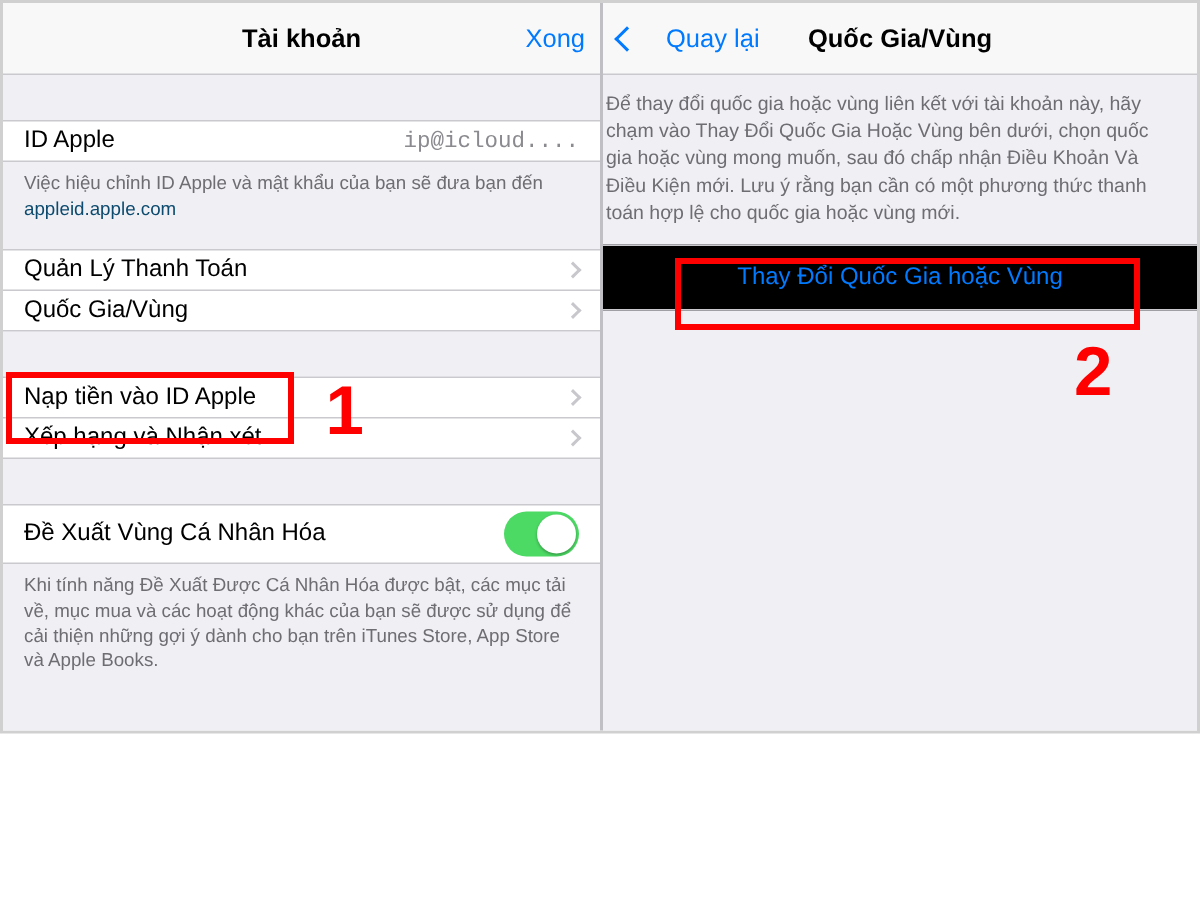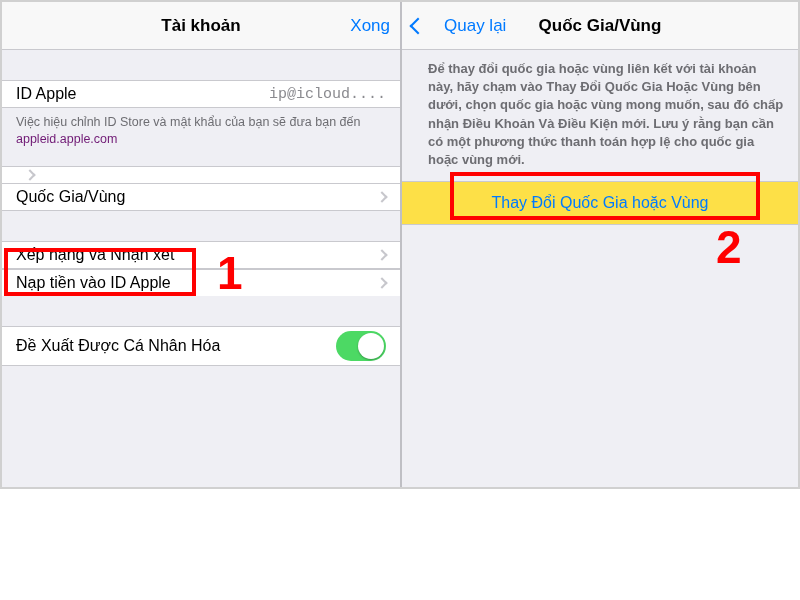--- a/index.html
+++ b/index.html
@@ -86,30 +86,29 @@
     transform: rotate(45deg);
     margin-left: 10px;
     flex: 0 0 auto;
   }
   .footer-text {
     font-size: 12.5px;
     color: #6d6d72;
     padding: 6px 14px 0 14px;
     line-height: 1.35;
   }
-  .footer-text .link { color: #701a75; }
+  .footer-text .link { color: #0c4a6e; }
   .desc-text {
     font-size: 13px;
     color: #6d6d72;
-    padding: 10px 14px 12px 26px;
+    padding: 10px 14px 12px 2px;
     line-height: 1.4;
-    font-weight: bold;
   }
   .action-cell {
-    background: #fde047;
+    background: #000000;
     border-top: 1px solid #c9c9ce;
     border-bottom: 1px solid #c9c9ce;
     padding: 12px 14px;
     text-align: center;
     color: #007aff;
     font-size: 16px;
     cursor: pointer;
   }
   
   .switch {
@@ -154,50 +153,52 @@
       <span class="nav-right">Xong</span>
     </div>
 
     <div class="group-spacer"></div>
 
     <div class="cell last">
       <span class="label">ID Apple</span>
       <span class="value">ip@icloud....</span>
     </div>
     <div class="footer-text">
-      <span>Việc hiệu chỉnh ID Store và mật khẩu của bạn sẽ đưa bạn đến </span><span class="link">appleid.apple.com</span>
+      <span>Việc hiệu chỉnh ID Apple và mật khẩu của bạn sẽ đưa bạn đến </span><span class="link">appleid.apple.com</span>
     </div>
 
     <div class="group-spacer small"></div>
 
     <div class="cell">
+      <span class="label">Quản Lý Thanh Toán</span>
       <span class="chev"></span>
     </div>
     <div class="cell last">
       <span class="label">Quốc Gia/Vùng</span>
       <span class="chev"></span>
     </div>
 
     <div class="group-spacer"></div>
 
-    <div class="cell last">
-      <span class="label">Xếp hạng và Nhận xét</span>
-      <span class="chev"></span>
-    </div>
     <div class="cell">
       <span class="label">Nạp tiền vào ID Apple</span>
       <span class="chev"></span>
     </div>
+    <div class="cell last">
+      <span class="label">Xếp hạng và Nhận xét</span>
+      <span class="chev"></span>
+    </div>
 
     <div class="group-spacer"></div>
 
     <div class="cell last">
-      <span class="label">Đề Xuất Được Cá Nhân Hóa</span>
+      <span class="label">Đề Xuất Vùng Cá Nhân Hóa</span>
       <span class="switch"></span>
     </div>
+    <div class="footer-text">Khi tính năng Đề Xuất Được Cá Nhân Hóa được bật, các mục tải về, mục mua và các hoạt động khác của bạn sẽ được sử dụng để cải thiện những gợi ý dành cho bạn trên iTunes Store, App Store và Apple Books.</div>
 
     <div class="hl" style="left:2px; top:246px; width:192px; height:48px;"></div>
     <div class="num" style="left:215px; top:244px;">1</div>
   </div>
 
   <div class="pane">
     <div class="navbar">
       <span class="nav-left">
         <span class="chev-left"></span>
         <span>Quay lại</span>

